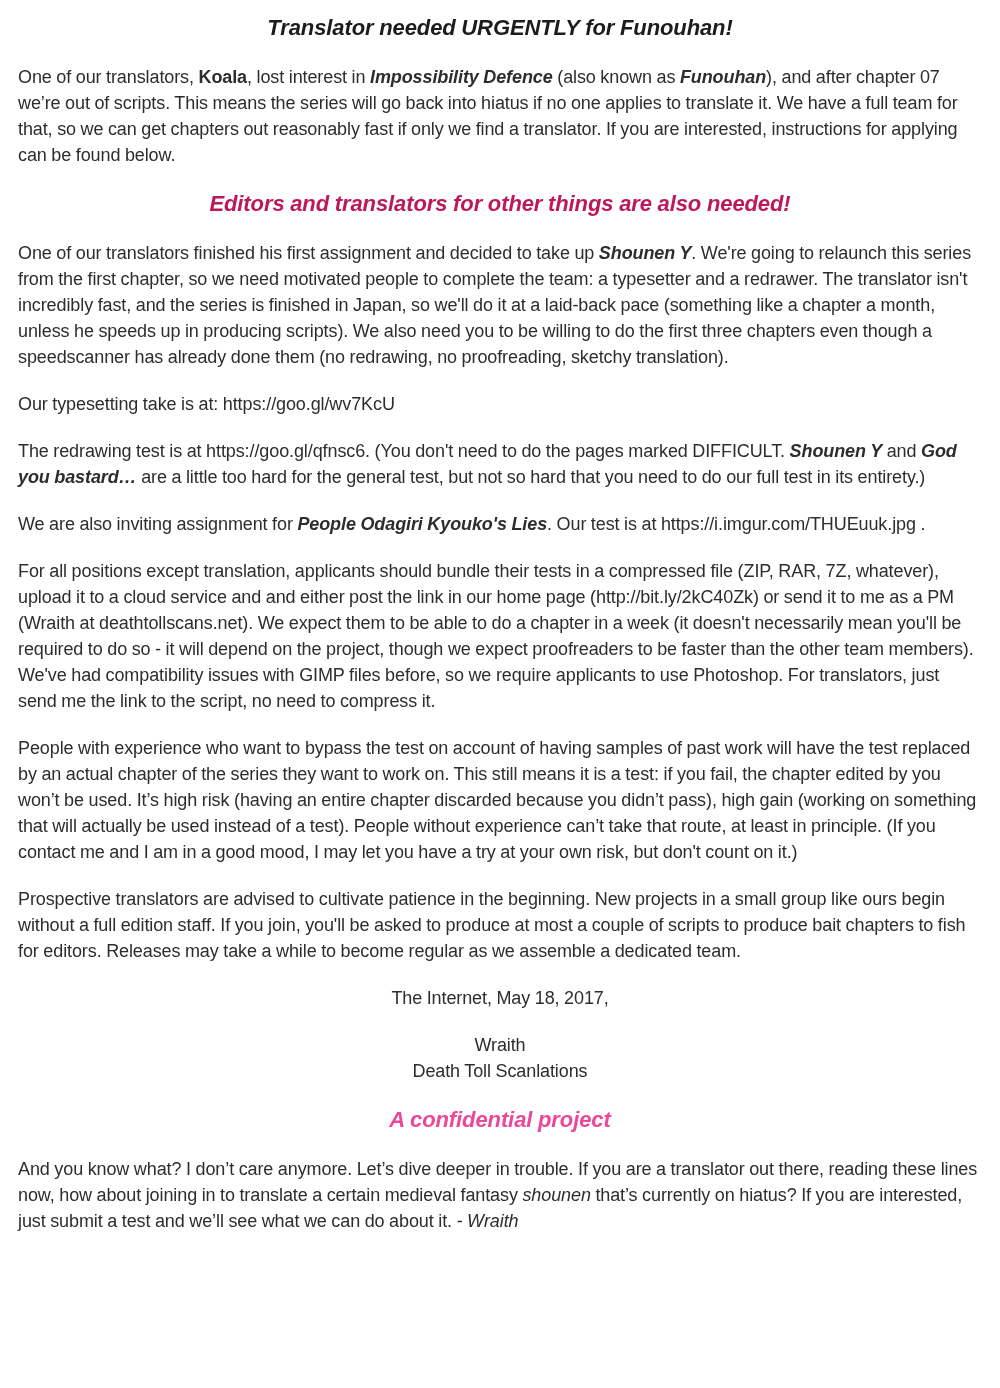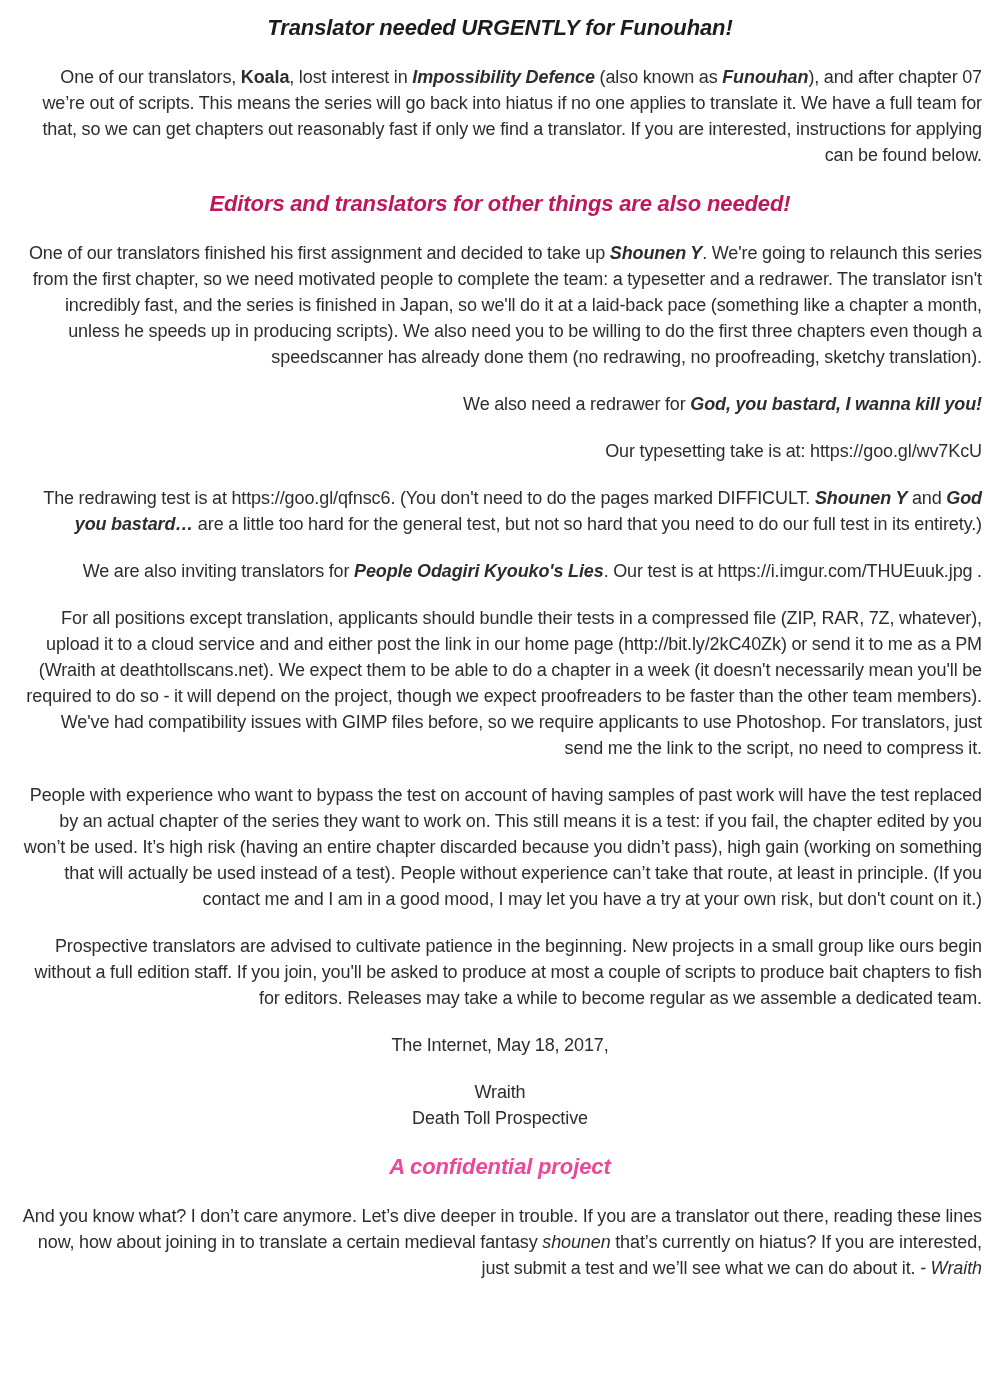--- a/index.html
+++ b/index.html
@@ -17,21 +17,21 @@
     color: #2d2d2d;
   }
   .block {
     margin: 0;
     font-size: 18px;
     line-height: 26px;
     letter-spacing: -0.1px;
     text-align: left;
     word-spacing: -0.3px;
   }
-  .block + .block { margin-top: 21px; text-align: right; }
+  .block + .block { margin-top: 21px; }
   .block.tight { margin-top: 0; }
   .block.heading {
     text-align: center;
     font-size: 22px;
     line-height: 30px;
     font-weight: 700;
     font-style: italic;
     color: #1c1c1c;
   }
   .block.right { text-align: center; }
@@ -41,25 +41,24 @@
   .seg-bi { font-weight: 700; font-style: italic; }
 </style>
 </head>
 <body>
 
 <div class="page" style="background: rgb(255, 255, 255); color: rgb(45, 45, 45);">
     <h2 class="block heading" style="color: rgb(28, 28, 28);"><span class="seg-bi">Translator needed URGENTLY for Funouhan!</span></h2>
     <p class="block para"><span class="seg">One of our translators, </span><span class="seg-b">Koala</span><span class="seg">, lost interest in </span><span class="seg-bi">Impossibility Defence</span><span class="seg"> (also known as </span><span class="seg-bi">Funouhan</span><span class="seg">), and after chapter 07 we’re out of scripts. This means the series will go back into hiatus if no one applies to translate it. We have a full team for that, so we can get chapters out reasonably fast if only we find a translator. If you are interested, instructions for applying can be found below.</span></p>
     <h2 class="block heading" style="color: #be185d;"><span class="seg-bi">Editors and translators for other things are also needed!</span></h2>
     <p class="block para"><span class="seg">One of our translators finished his first assignment and decided to take up </span><span class="seg-bi">Shounen Y</span><span class="seg">. We're going to relaunch this series from the first chapter, so we need motivated people to complete the team: a typesetter and a redrawer. The translator isn't incredibly fast, and the series is finished in Japan, so we'll do it at a laid-back pace (something like a chapter a month, unless he speeds up in producing scripts). We also need you to be willing to do the first three chapters even though a speedscanner has already done them (no redrawing, no proofreading, sketchy translation).</span></p>
-    <p class="block para"><span class="seg">We also need a redrawer for </span><span class="seg-bi">God, you bastard, I wanna kill you!</span></p>
     <p class="block para"><span class="seg">Our typesetting take is at: https://goo.gl/wv7KcU</span></p>
     <p class="block para"><span class="seg">The redrawing test is at https://goo.gl/qfnsc6. (You don't need to do the pages marked DIFFICULT. </span><span class="seg-bi">Shounen Y</span><span class="seg"> and </span><span class="seg-bi">God you bastard…</span><span class="seg">  are a little too hard for the general test, but not so hard that you need to do our full test in its entirety.)</span></p>
-    <p class="block para"><span class="seg">We are also inviting translators for </span><span class="seg-bi">People Odagiri Kyouko's Lies</span><span class="seg">. Our test is at https://i.imgur.com/THUEuuk.jpg .</span></p>
+    <p class="block para"><span class="seg">We are also inviting assignment for </span><span class="seg-bi">People Odagiri Kyouko's Lies</span><span class="seg">. Our test is at https://i.imgur.com/THUEuuk.jpg .</span></p>
     <p class="block para"><span class="seg">For all positions except translation, applicants should bundle their tests in a compressed file (ZIP, RAR, 7Z, whatever), upload it to a cloud service and and either post the link in our home page (http://bit.ly/2kC40Zk) or send it to me as a PM (Wraith at deathtollscans.net). We expect them to be able to do a chapter in a week (it doesn't necessarily mean you'll be required to do so - it will depend on the project, though we expect proofreaders to be faster than the other team members). We've had compatibility issues with GIMP files before, so we require applicants to use Photoshop. For translators, just send me the link to the script, no need to compress it.</span></p>
     <p class="block para"><span class="seg">People with experience who want to bypass the test on account of having samples of past work will have the test replaced by an actual chapter of the series they want to work on. This still means it is a test: if you fail, the chapter edited by you won’t be used. It’s high risk (having an entire chapter discarded because you didn’t pass), high gain (working on something that will actually be used instead of a test). People without experience can’t take that route, at least in principle. (If you contact me and I am in a good mood, I may let you have a try at your own risk, but don't count on it.)</span></p>
     <p class="block para"><span class="seg">Prospective translators are advised to cultivate patience in the beginning. New projects in a small group like ours begin without a full edition staff. If you join, you'll be asked to produce at most a couple of scripts to produce bait chapters to fish for editors. Releases may take a while to become regular as we assemble a dedicated team.</span></p>
     <p class="block para right"><span class="seg">The Internet, May 18, 2017,</span></p>
     <p class="block para right"><span class="seg">Wraith</span></p>
-    <p class="block para right tight"><span class="seg">Death Toll Prospective</span></p>
+    <p class="block para right tight"><span class="seg">Death Toll Scanlations</span></p>
     <h2 class="block heading" style="color: #ec4899;"><span class="seg-bi">A confidential project</span></h2>
     <p class="block para"><span class="seg">And you know what? I don’t care anymore. Let’s dive deeper in trouble. If you are a translator out there, reading these lines now, how about joining in to translate a certain medieval fantasy </span><span class="seg-i">shounen</span><span class="seg"> that’s currently on hiatus? If you are interested, just submit a test and we’ll see what we can do about it. </span><span class="seg-i">- Wraith</span></p>
   </div>
 
 </body></html>

